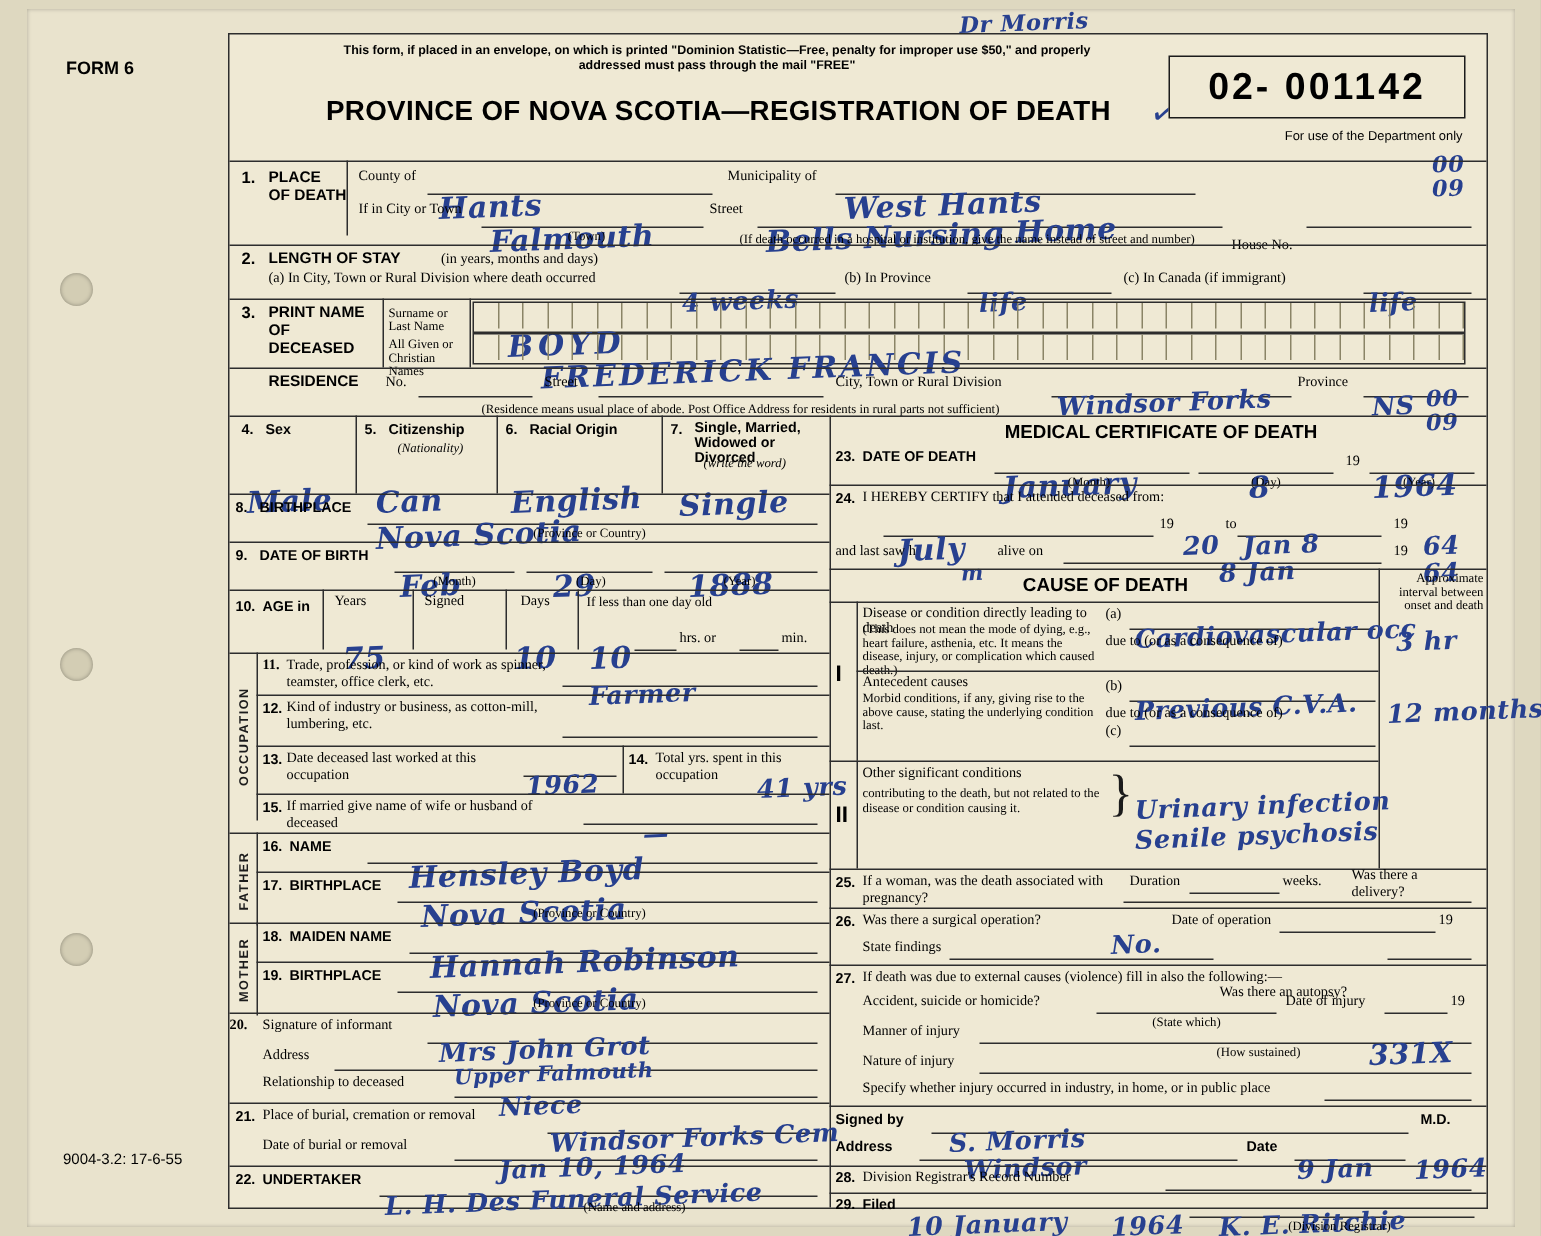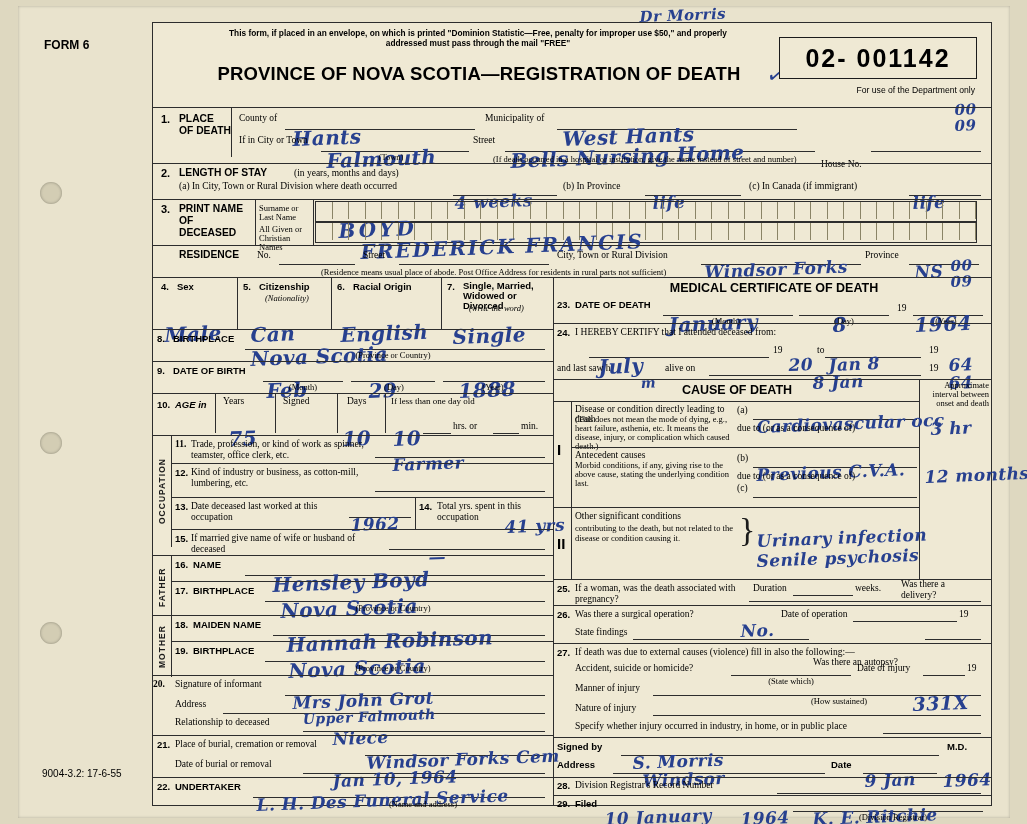--- a/index.html
+++ b/index.html
@@ -230,21 +230,21 @@
     <div class="line" style="left:198px;top:358px;width:84px;"></div>
     <div class="abs hw big" style="left:216px;top:356px;">29</div>
     <div class="abs tiny c" style="left:210px;top:359px;width:62px;">(Day)</div>
     <div class="line" style="left:290px;top:358px;width:102px;"></div>
     <div class="abs hw big" style="left:306px;top:356px;">1888</div>
     <div class="abs tiny c" style="left:300px;top:359px;width:80px;">(Year)</div>
 
     <div class="hline" style="left:0;top:370px;width:400px;"></div>
 
     <div class="abs b sm" style="left:4px;top:376px;font-family:'Liberation Sans',sans-serif;">10.</div>
-    <div class="abs b sm" style="left:22px;top:376px;font-family:'Liberation Sans',sans-serif;font-style:italic;">AGE in</div>
+    <div class="abs b sm" style="left:22px;top:376px;font-family:'Liberation Sans',sans-serif;">AGE in</div>
     <div class="vline" style="left:62px;top:370px;height:40px;"></div>
     <div class="abs sm" style="left:70px;top:373px;">Years</div>
     <div class="abs hw big" style="left:76px;top:404px;">75</div>
     <div class="vline" style="left:122px;top:370px;height:40px;"></div>
     <div class="abs sm" style="left:130px;top:373px;">Signed</div>
     <div class="abs hw big" style="left:190px;top:404px;">10</div>
     <div class="vline" style="left:184px;top:370px;height:40px;"></div>
     <div class="abs sm" style="left:194px;top:373px;">Days</div>
     <div class="abs hw big" style="left:240px;top:404px;">10</div>
     <div class="vline" style="left:232px;top:370px;height:40px;"></div>

